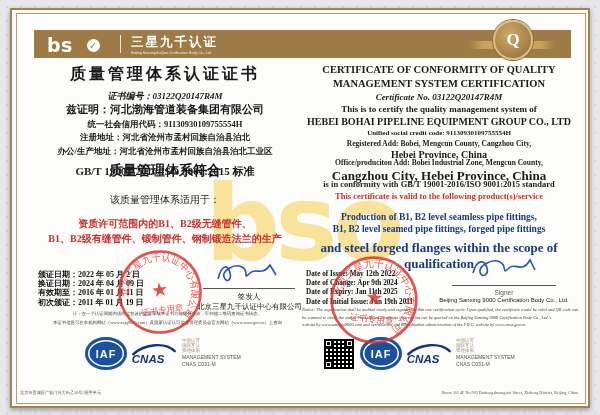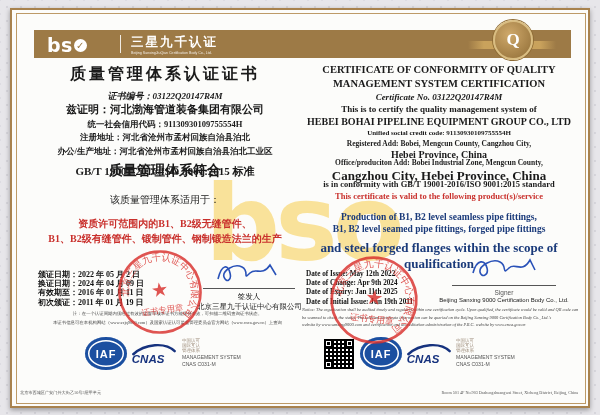--- a/index.html
+++ b/index.html
@@ -9,21 +9,21 @@
     background-image:radial-gradient(#d7d6dc 1px, transparent 1.6px),radial-gradient(#dddce2 1px, transparent 1.6px);
     background-size:14px 14px;background-position:0 0,7px 7px;}
   .cert{position:absolute;left:10px;top:8px;width:576px;height:396px;background:#fcfcfa;
     border:2px solid #a8824e;box-shadow:0 2px 5px rgba(0,0,0,.35);}
   .inner{position:absolute;left:16px;top:13px;width:568px;height:389px;border:1px solid #bd9a67;pointer-events:none;}
   .wm{position:absolute;left:205px;top:172px;z-index:1;font:bold 105px "DejaVu Sans",sans-serif;
     color:#f8c93c;opacity:.5;letter-spacing:-5px;line-height:1;}
   
   .band{position:absolute;left:34px;top:30px;width:537px;height:28px;background:#9d7a46;z-index:3;}
   .logo{position:absolute;left:13px;top:4px;display:flex;align-items:center;color:#fff;
-    font:bold 19px "DejaVu Sans",sans-serif;letter-spacing:.5px;}
+    font:bold 19px "DejaVu Sans",sans-serif;letter-spacing:.5px;gap:13px;}
   .logo .oc{display:inline-block;width:13px;height:13px;margin-left:1px;border-radius:50%;background:#fff;
     color:#9d7a46;font:bold 10px/13px "DejaVu Sans",sans-serif;text-align:center;}
   .band-sep{position:absolute;left:86px;top:5px;width:1px;height:18px;background:rgba(255,255,255,.85);}
   .brand{position:absolute;left:97px;top:4px;color:#fff;}
   .brand .cn{font:bold 12.5px "DejaVu Sans",sans-serif;letter-spacing:2px;}
   .brand .sub{font-size:8px;transform:scale(.45);transform-origin:0 0;width:230%;white-space:nowrap;opacity:.85;
     font-family:"Liberation Sans",sans-serif;}
   .wings{position:absolute;left:434px;top:11px;width:88px;height:8px;
     background:linear-gradient(90deg,rgba(201,162,92,0),#c9a25c 18%,#c9a25c 82%,rgba(201,162,92,0));}
   .medal{position:absolute;left:459px;top:-10px;width:36px;height:36px;border-radius:50%;

